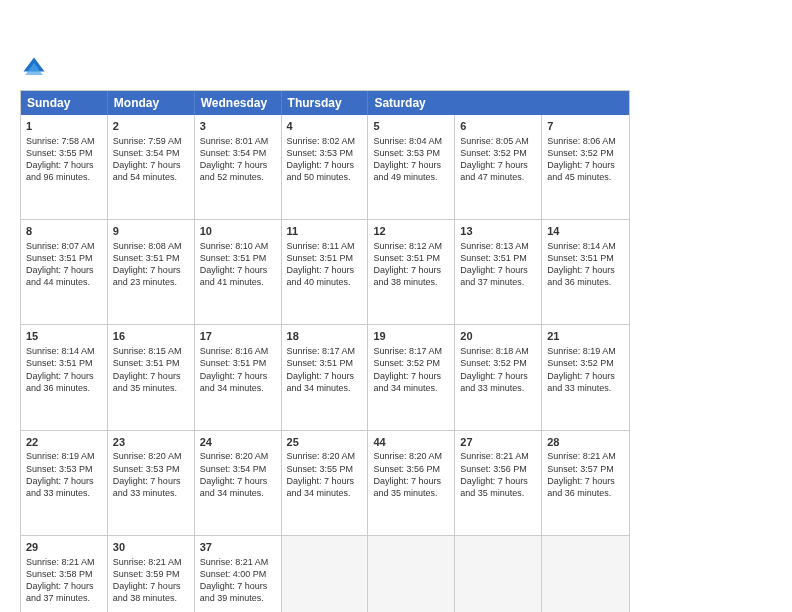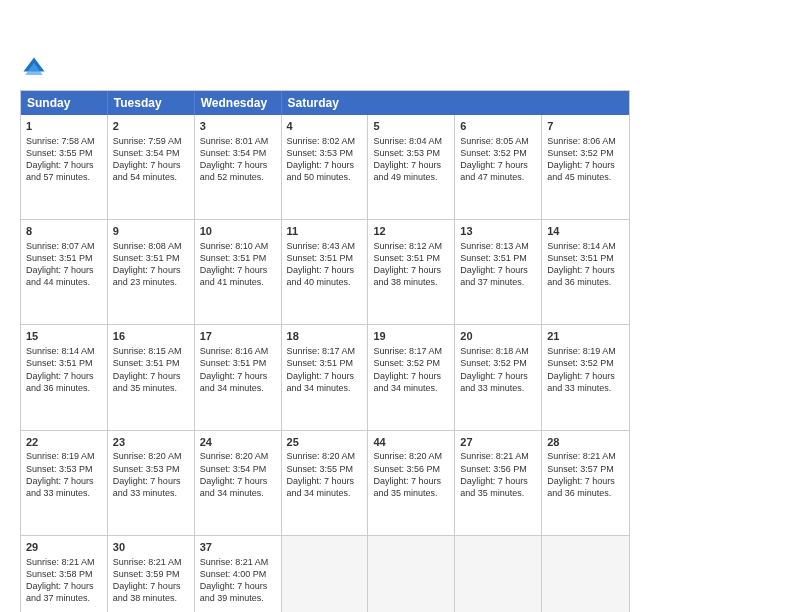--- a/index.html
+++ b/index.html
@@ -123,32 +123,33 @@
     </div>
     <div class="title-block">
       <div class="main-title"></div>
       <div class="subtitle"></div>
     </div>
   </div>
 
   <div class="calendar">
     <div class="cal-header" id="cal-header">
         <div class="cal-header-cell">Sunday</div>
-        <div class="cal-header-cell">Tuesday</div>
+        <div class="cal-header-cell">Monday</div>
         <div class="cal-header-cell">Wednesday</div>
+        <div class="cal-header-cell">Thursday</div>
         <div class="cal-header-cell">Saturday</div>
       </div>
     <div class="cal-body" id="cal-body">
         <div class="cal-row">
           <div class="cal-cell">
             <span class="day-num">1</span>
             <div class="cell-text">Sunrise: 7:58 AM</div>
             <div class="cell-text">Sunset: 3:55 PM</div>
             <div class="cell-text">Daylight: 7 hours</div>
-            <div class="cell-text">and 57 minutes.</div>
+            <div class="cell-text">and 96 minutes.</div>
           </div>
           <div class="cal-cell">
             <span class="day-num">2</span>
             <div class="cell-text">Sunrise: 7:59 AM</div>
             <div class="cell-text">Sunset: 3:54 PM</div>
             <div class="cell-text">Daylight: 7 hours</div>
             <div class="cell-text">and 54 minutes.</div>
           </div>
           <div class="cal-cell">
             <span class="day-num">3</span>
@@ -203,21 +204,21 @@
           </div>
           <div class="cal-cell">
             <span class="day-num">10</span>
             <div class="cell-text">Sunrise: 8:10 AM</div>
             <div class="cell-text">Sunset: 3:51 PM</div>
             <div class="cell-text">Daylight: 7 hours</div>
             <div class="cell-text">and 41 minutes.</div>
           </div>
           <div class="cal-cell">
             <span class="day-num">11</span>
-            <div class="cell-text">Sunrise: 8:43 AM</div>
+            <div class="cell-text">Sunrise: 8:11 AM</div>
             <div class="cell-text">Sunset: 3:51 PM</div>
             <div class="cell-text">Daylight: 7 hours</div>
             <div class="cell-text">and 40 minutes.</div>
           </div>
           <div class="cal-cell">
             <span class="day-num">12</span>
             <div class="cell-text">Sunrise: 8:12 AM</div>
             <div class="cell-text">Sunset: 3:51 PM</div>
             <div class="cell-text">Daylight: 7 hours</div>
             <div class="cell-text">and 38 minutes.</div>

